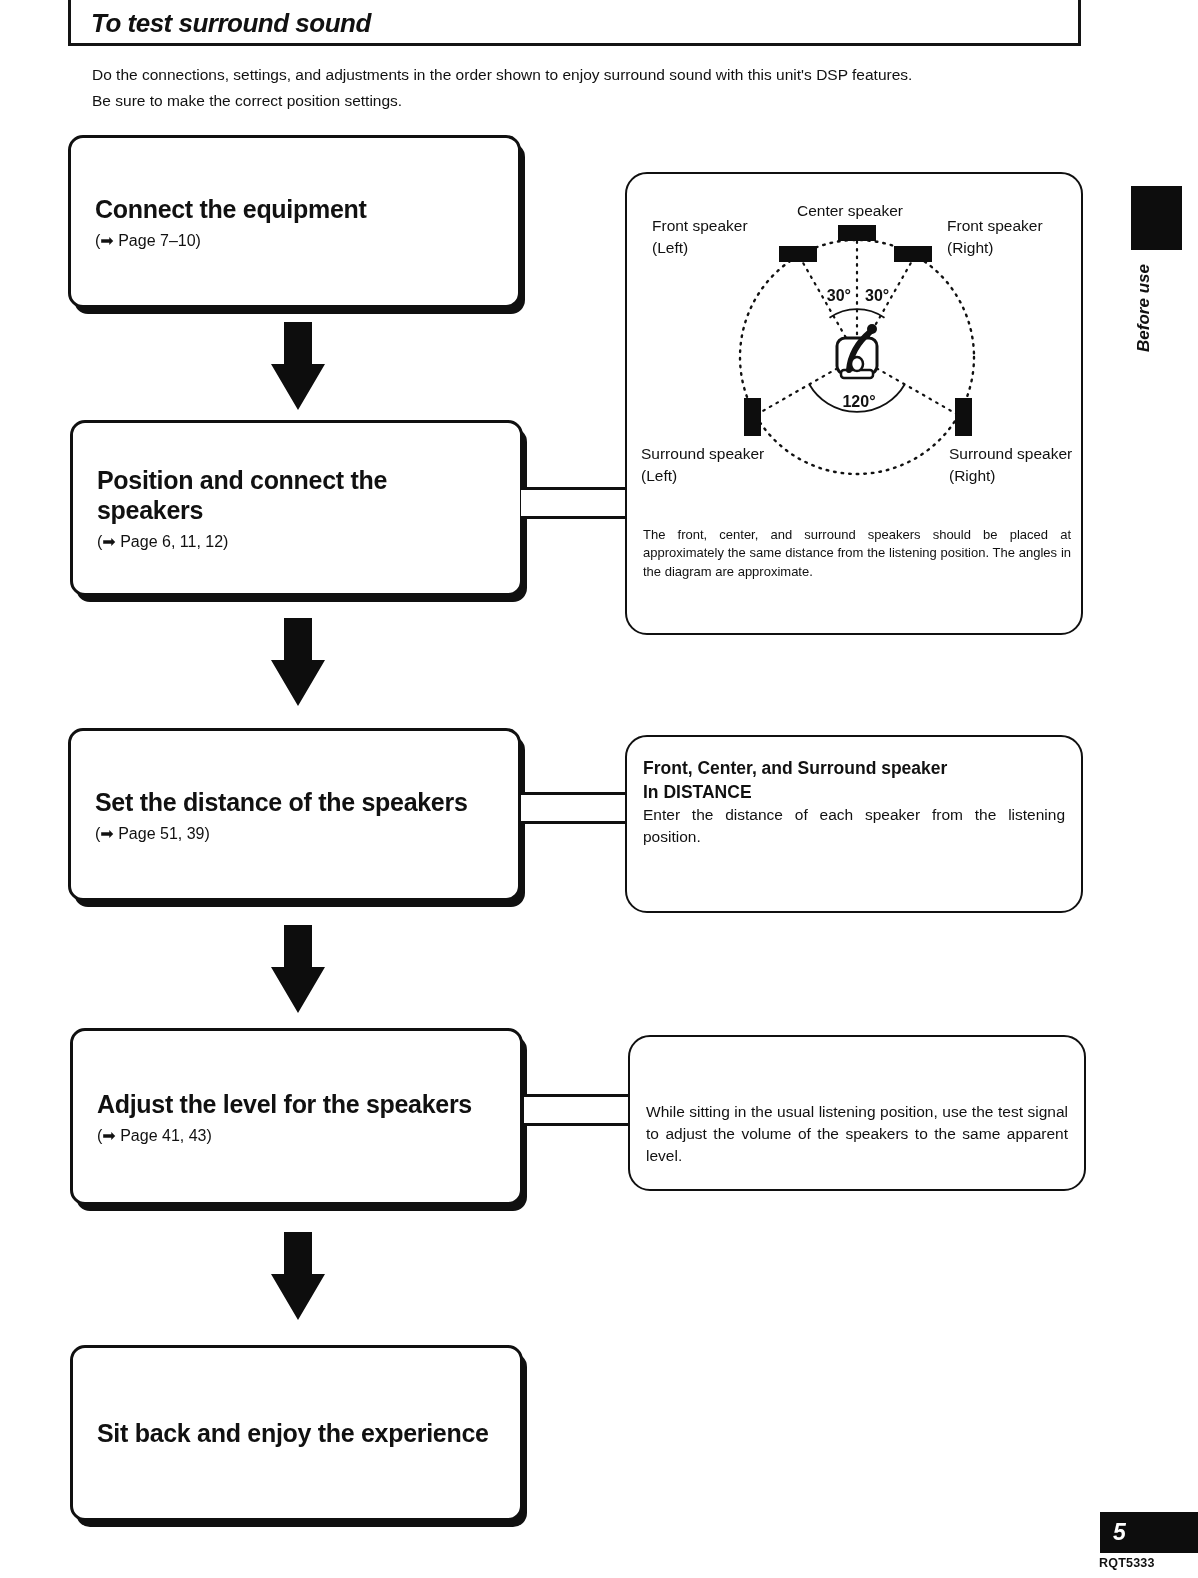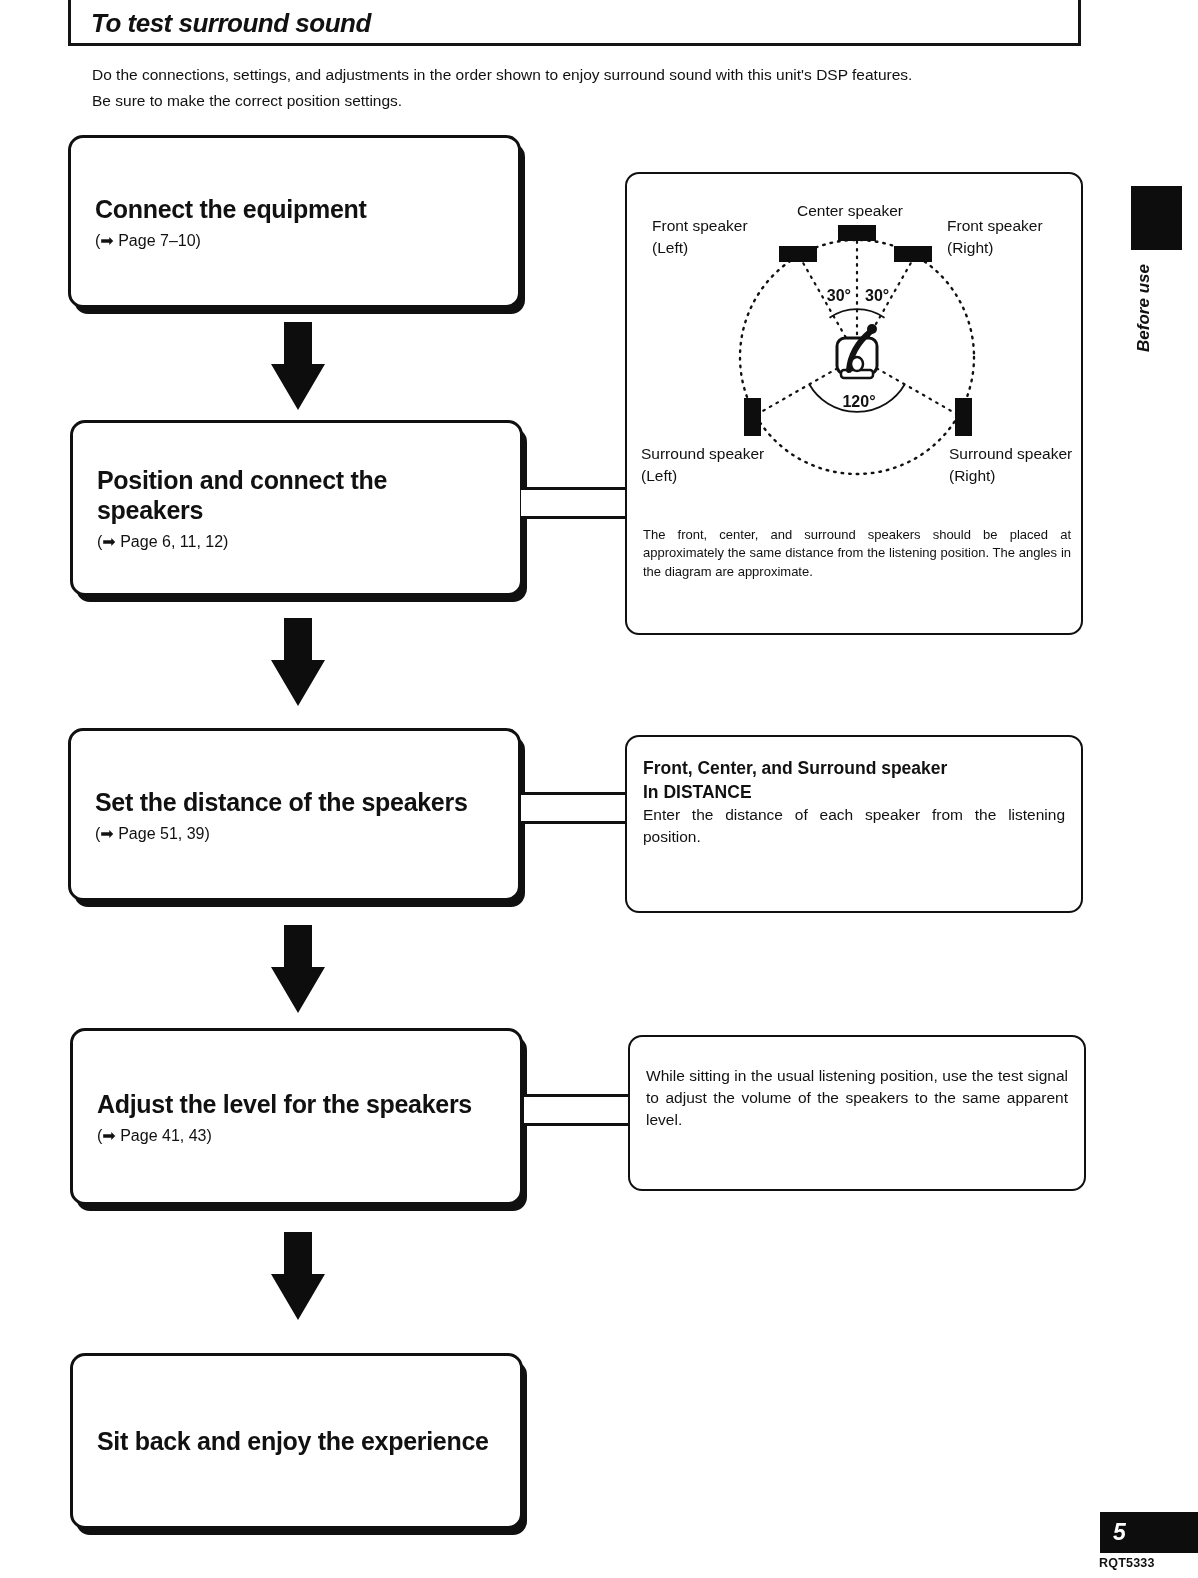--- a/index.html
+++ b/index.html
@@ -40,21 +40,21 @@
   .flow-title { font-size:25px; font-weight:bold; line-height:1.2; letter-spacing:-0.3px; }
   .flow-ref { font-size:16px; margin-top:7px; }
   
   .down-arrow { position:absolute; width:54px; height:88px; }
   
   .panel {
     position:absolute;
     width:458px;
     background:#fff;
     border:2.5px solid #101010;
-    border-radius:14px;
+    border-radius:22px;
   }
   .panel-caption {
     position:absolute; left:16px;
     font-size:13px; line-height:1.42;
     text-align:justify; text-align-last:left;
     width:428px;
   }
   .panel-title { font-size:17.5px; font-weight:bold; line-height:1.35; }
   .panel-body  { font-size:15.5px; line-height:1.42; text-align:justify; text-align-last:left; }
   .panel-inner { padding:20px 16px 14px 16px; }
@@ -130,21 +130,21 @@
 
   <div class="flow-box" style="left:70px; top:1028px; height:177px;">
     <div class="flow-title">Adjust the level for the speakers</div>
     <div class="flow-ref">(➡ Page 41, 43)</div>
   </div>
 
   <svg class="down-arrow" style="left:271px; top:1232px;" viewBox="0 0 54 88">
     <polygon points="13,0 41,0 41,42 54,42 27,88 0,42 13,42" fill="#0d0d0d"></polygon>
   </svg>
 
-  <div class="flow-box" style="left:70px; top:1345px; height:176px;margin-top:8px;">
+  <div class="flow-box" style="left:70px; top:1345px; height:176px;">
     <div class="flow-title">Sit back and enjoy the experience</div>
   </div>
 
   <div class="connector" style="left:521px; top:487px; width:107px; height:32px;"></div>
 
   <div class="connector" style="left:521px; top:792px; width:107px; height:32px;"></div>
 
   <div class="connector" style="left:524px; top:1094px; width:107px; height:32px;"></div>
 
   <div class="panel" style="left:625px; top:172px; height:463px;">
@@ -195,21 +195,21 @@
 
   <div class="panel" style="left:625px; top:735px; height:178px;">
     <div class="panel-inner">
       <div class="panel-title">Front, Center, and Surround speaker</div>
       <div class="panel-title">In DISTANCE</div>
       <div class="panel-body">Enter the distance of each speaker from the listening position.</div>
     </div>
   </div>
 
   <div class="panel" style="left:628px; top:1035px; height:156px;">
-    <div class="panel-inner" style="padding-top:28px;">
+    <div class="panel-inner" style="padding-top:28px;margin-top:36px;">
       <div class="panel-body">While sitting in the usual listening position, use the test signal to adjust the volume of the speakers to the same apparent level.</div>
     </div>
   </div>
 
   <div class="side-tab"></div>
   <div class="side-label">
     <span>Before use</span>
   </div>
 
   <div class="pagenum-box">

